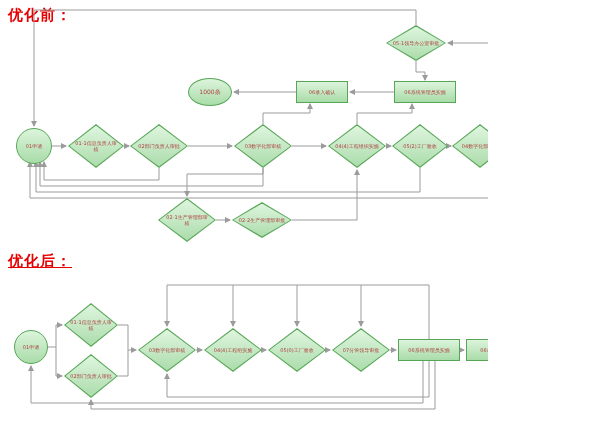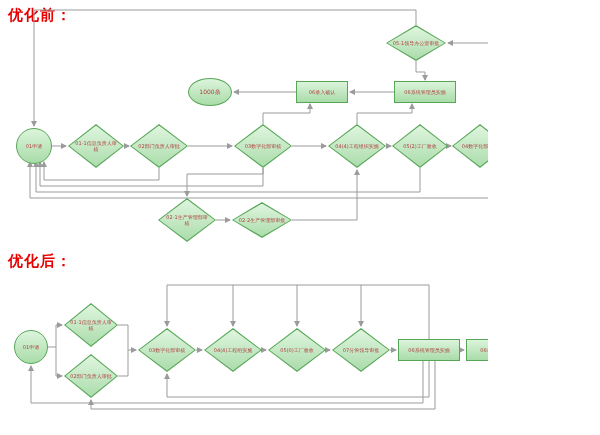--- a/index.html
+++ b/index.html
@@ -21,21 +21,21 @@
   .diamond .d-fill{position:absolute;inset:1.5px;background:linear-gradient(#def5de,#abdcab);
                    clip-path:polygon(50% 0,100% 50%,50% 100%,0 50%);}
   .diamond .label{padding:6px;}
 </style>
 </head>
 <body>
 
 <div class="canvas">
 
   <div class="section-title" style="left:8px;top:6px;">优化前：</div>
-  <div class="section-title" style="left:8px;top:252px;">优化后：</div>
+  <div class="section-title" style="left:8px;top:252px;text-decoration:underline;">优化后：</div>
 
   <svg class="edges" width="600" height="435">
     <defs>
       <marker id="arrow" markerWidth="7" markerHeight="7" refX="5" refY="3" orient="auto" markerUnits="userSpaceOnUse">
         <path d="M0,0 L6,3 L0,6 z" fill="#9b9b9b"></path>
       </marker>
     </defs>
 
     <polyline points="52,146 66,146" marker-end="url(#arrow)"></polyline>
     <polyline points="124,146 129,146" marker-end="url(#arrow)"></polyline>

